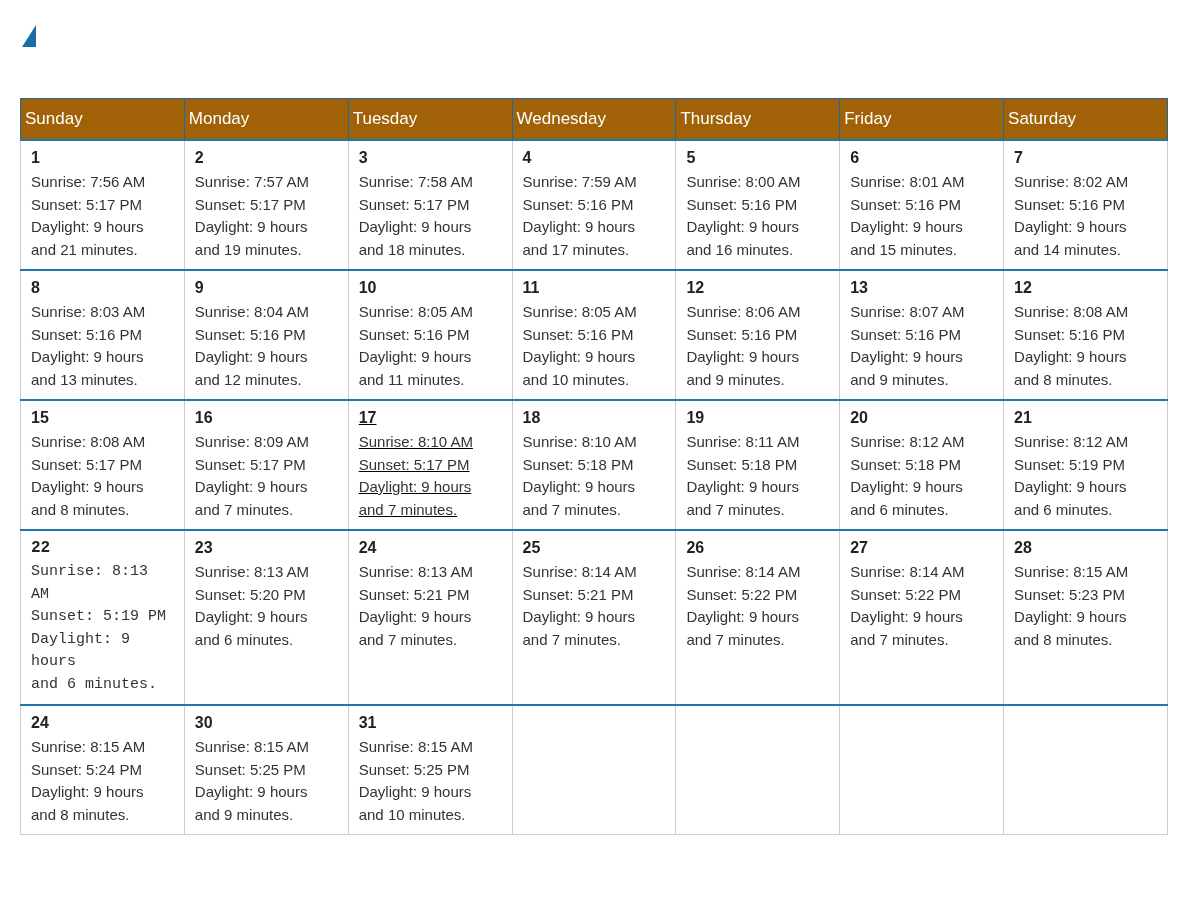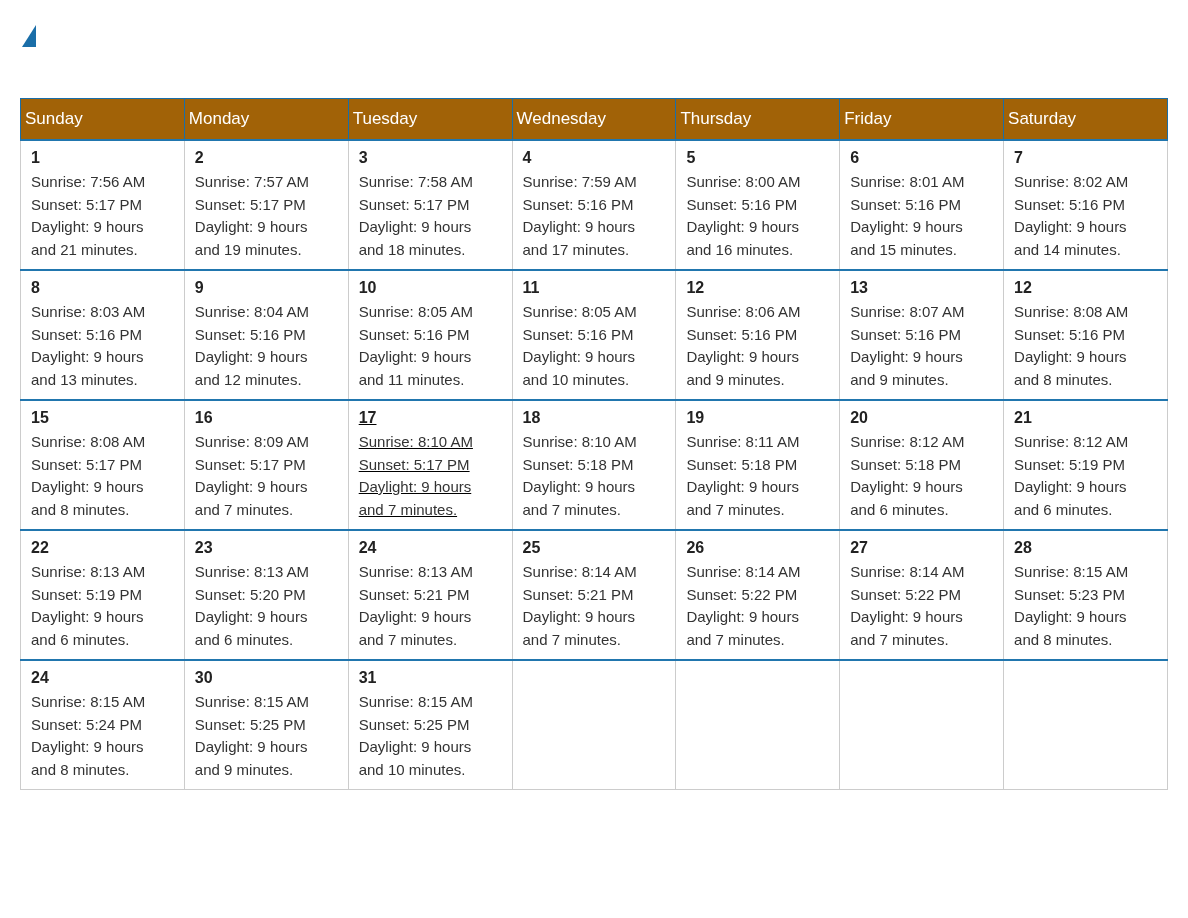--- a/index.html
+++ b/index.html
@@ -324,21 +324,21 @@
         <span class="day-number">21</span>
         <div class="day-info">
           Sunrise: 8:12 AM<br>
           Sunset: 5:19 PM<br>
           Daylight: 9 hours<br>
           and 6 minutes.
         </div>
       </td>
       </tr>
       <tr>
-        <td style="border-top: 2px solid rgb(33, 118, 174);">
+        <td style="border-top: 2px solid rgb(33, 118, 174); font-family: Liberation Mono, monospace;">
         <span class="day-number">22</span>
         <div class="day-info">
           Sunrise: 8:13 AM<br>
           Sunset: 5:19 PM<br>
           Daylight: 9 hours<br>
           and 6 minutes.
         </div>
       </td>
         <td style="border-top: 2px solid rgb(33, 118, 174);">
         <span class="day-number">23</span>

